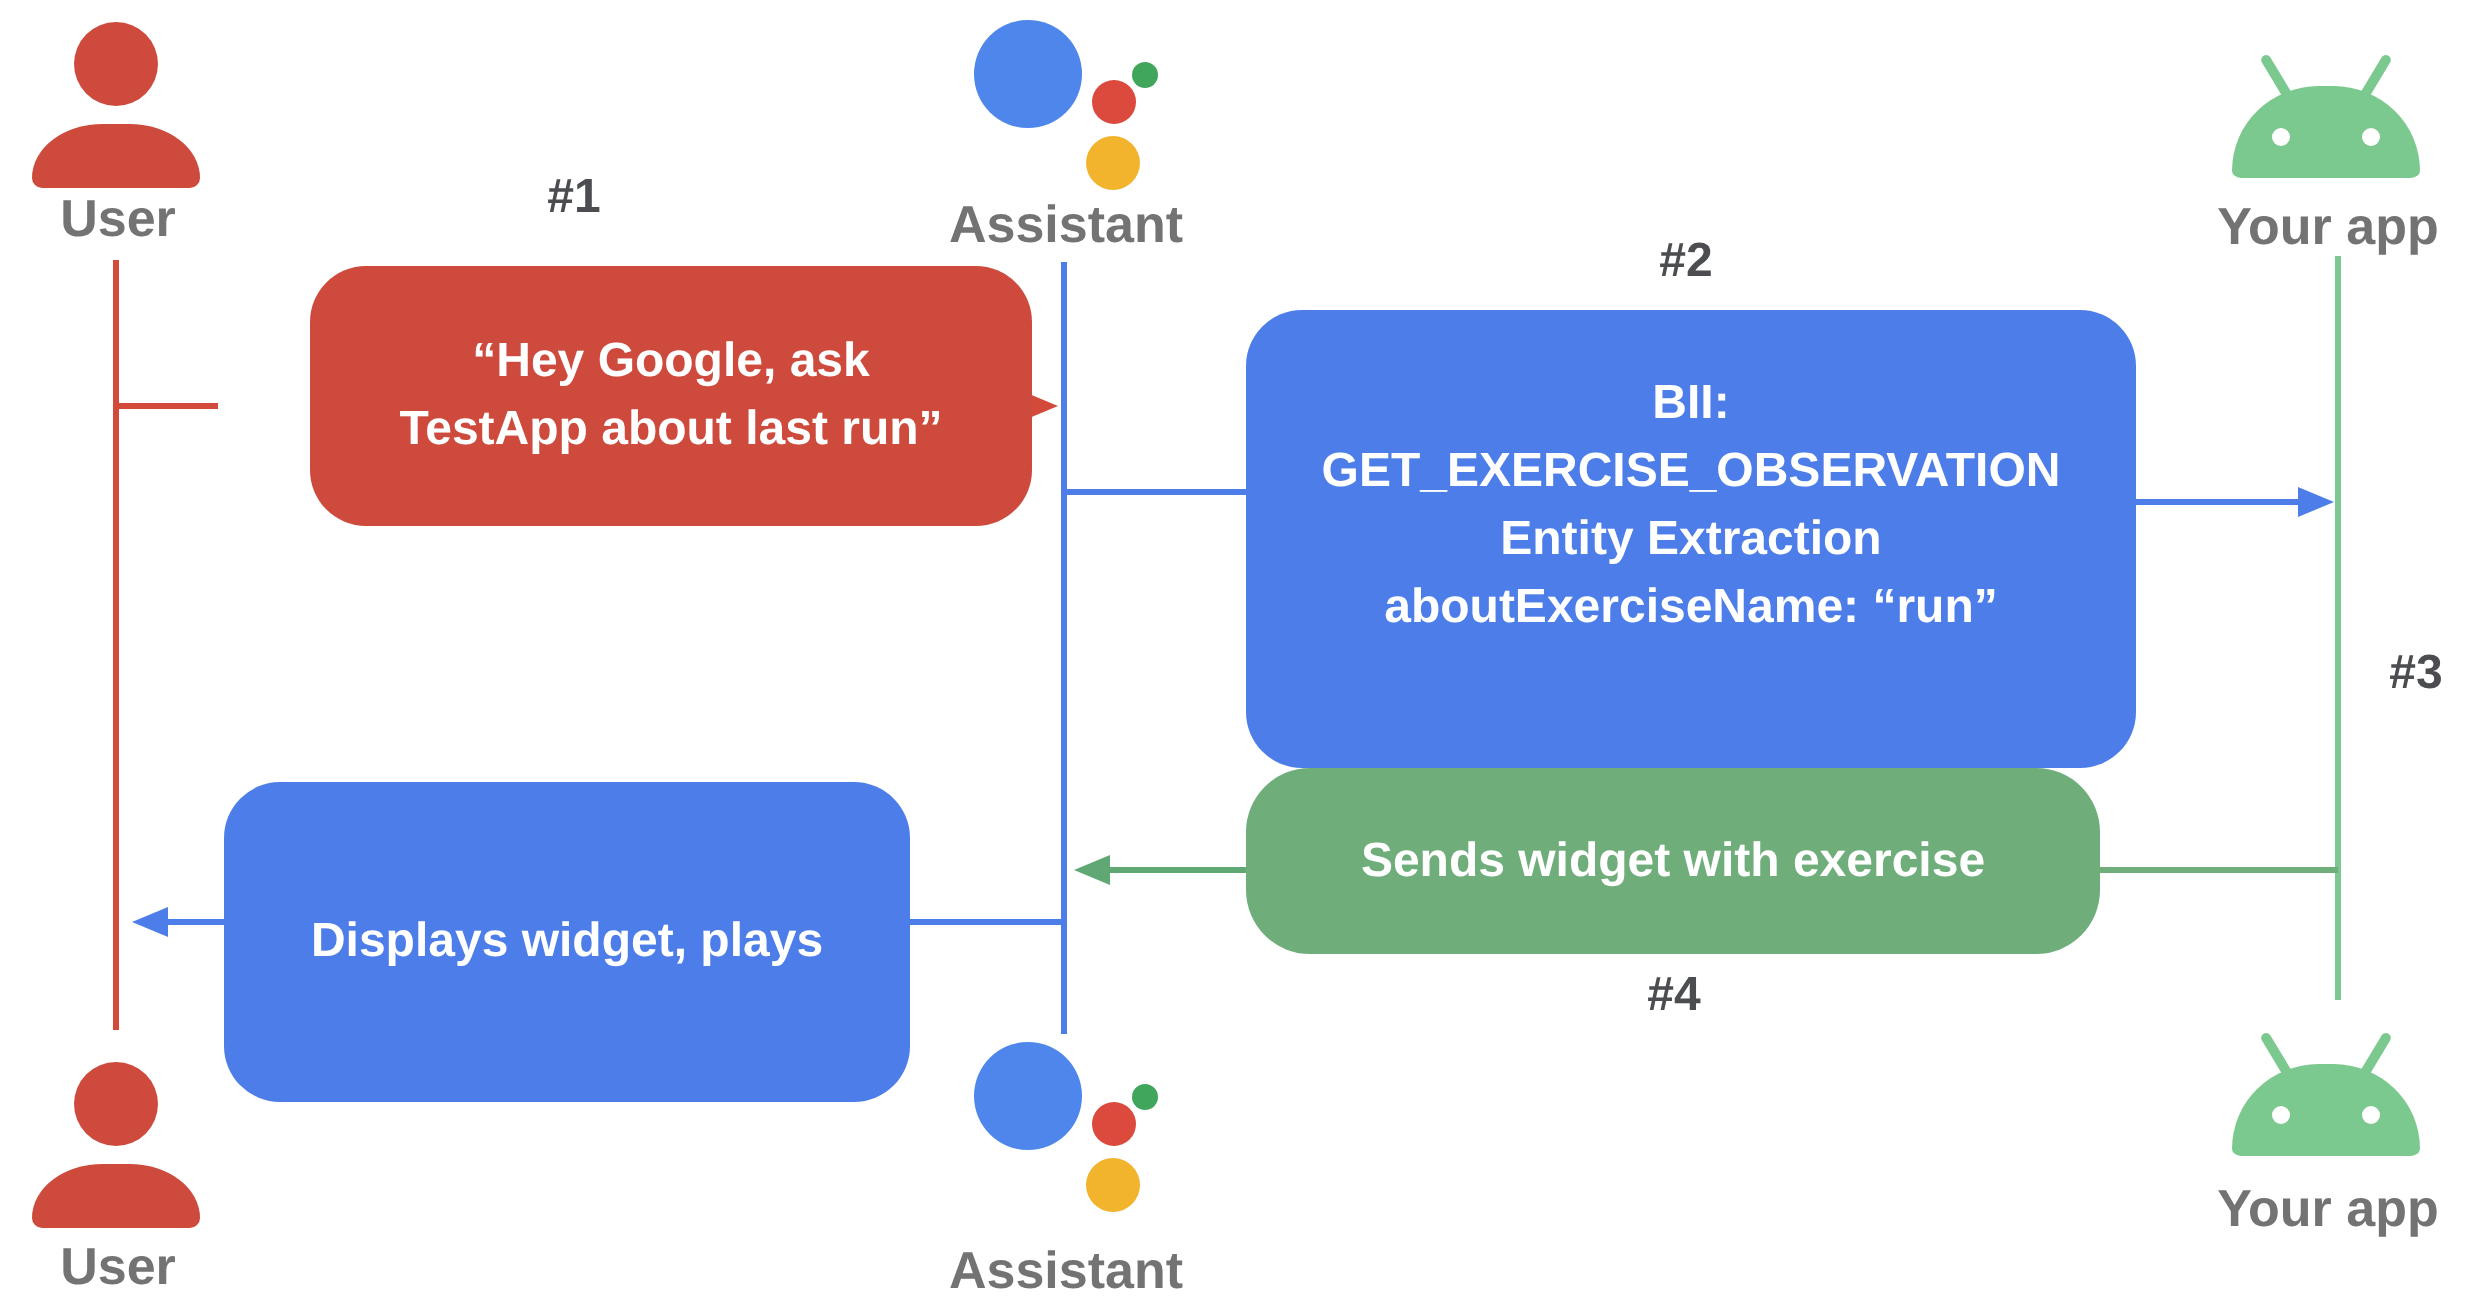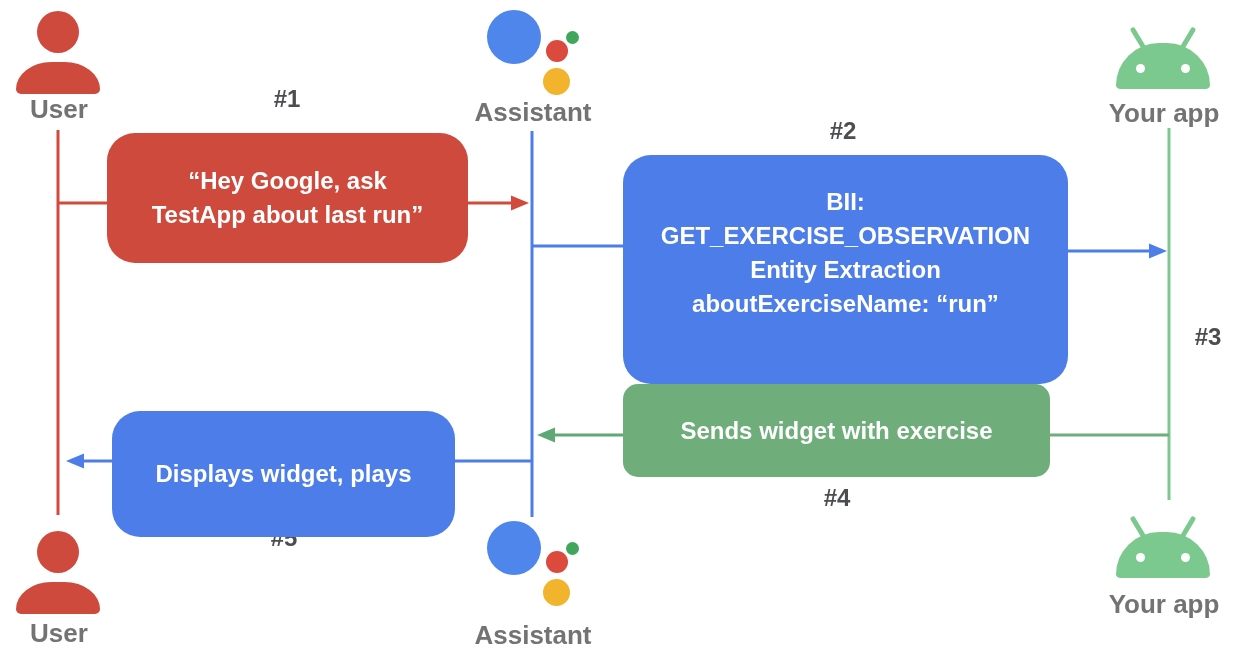--- a/index.html
+++ b/index.html
@@ -11,23 +11,23 @@
   svg.wires { position:absolute; left:0; top:0; width:1244px; height:658px; pointer-events:none; }
 
   
   .msg {
     position:absolute; display:flex; flex-direction:column;
     align-items:center; justify-content:center;
     color:#ffffff; font-weight:bold; text-align:center;
     font-size:24px; line-height:34px; border-radius:28px;
   }
   .msg .bl { display:block; white-space:nowrap; }
-  .msg.red   { background:#CD4A3D; }
+  .msg.red   { background:#CD4A3D;margin-left:48px; }
   .msg.blue  { background:#4D7DE8; }
-  .msg.green { background:#6FAD7B; border-radius:15px; }
+  .msg.green { background:#6FAD7B; border-radius:32px; }
   .msg.box2  { padding-bottom:34px;justify-content:center; }
 
   
   .actor-label {
     position:absolute; transform:translateX(-50%);
     font-size:26px; font-weight:bold; color:#737373; white-space:nowrap;
   }
   .step-label {
     position:absolute; transform:translateX(-50%);
     font-size:24px; font-weight:bold; color:#4B4D50; white-space:nowrap;
@@ -163,17 +163,17 @@
     <span class="bl">BII:</span>
     <span class="bl">GET_EXERCISE_OBSERVATION</span>
     <span class="bl">Entity Extraction</span>
     <span class="bl">aboutExerciseName: “run”</span>
   </div>
 
   <div class="msg green" style="left:623px; top:384px; width:427px; height:93px;">
     <span class="bl">Sends widget with exercise</span>
   </div>
 
-  <div class="msg blue" style="left:112px; top:391px; width:343px; height:126px;margin-top:20px;">
+  <div class="msg blue" style="left:112px; top:391px; width:343px; height:160px;">
     <span class="bl">Displays widget, plays</span>
   </div>
 
 </div>
 
 </body></html>

